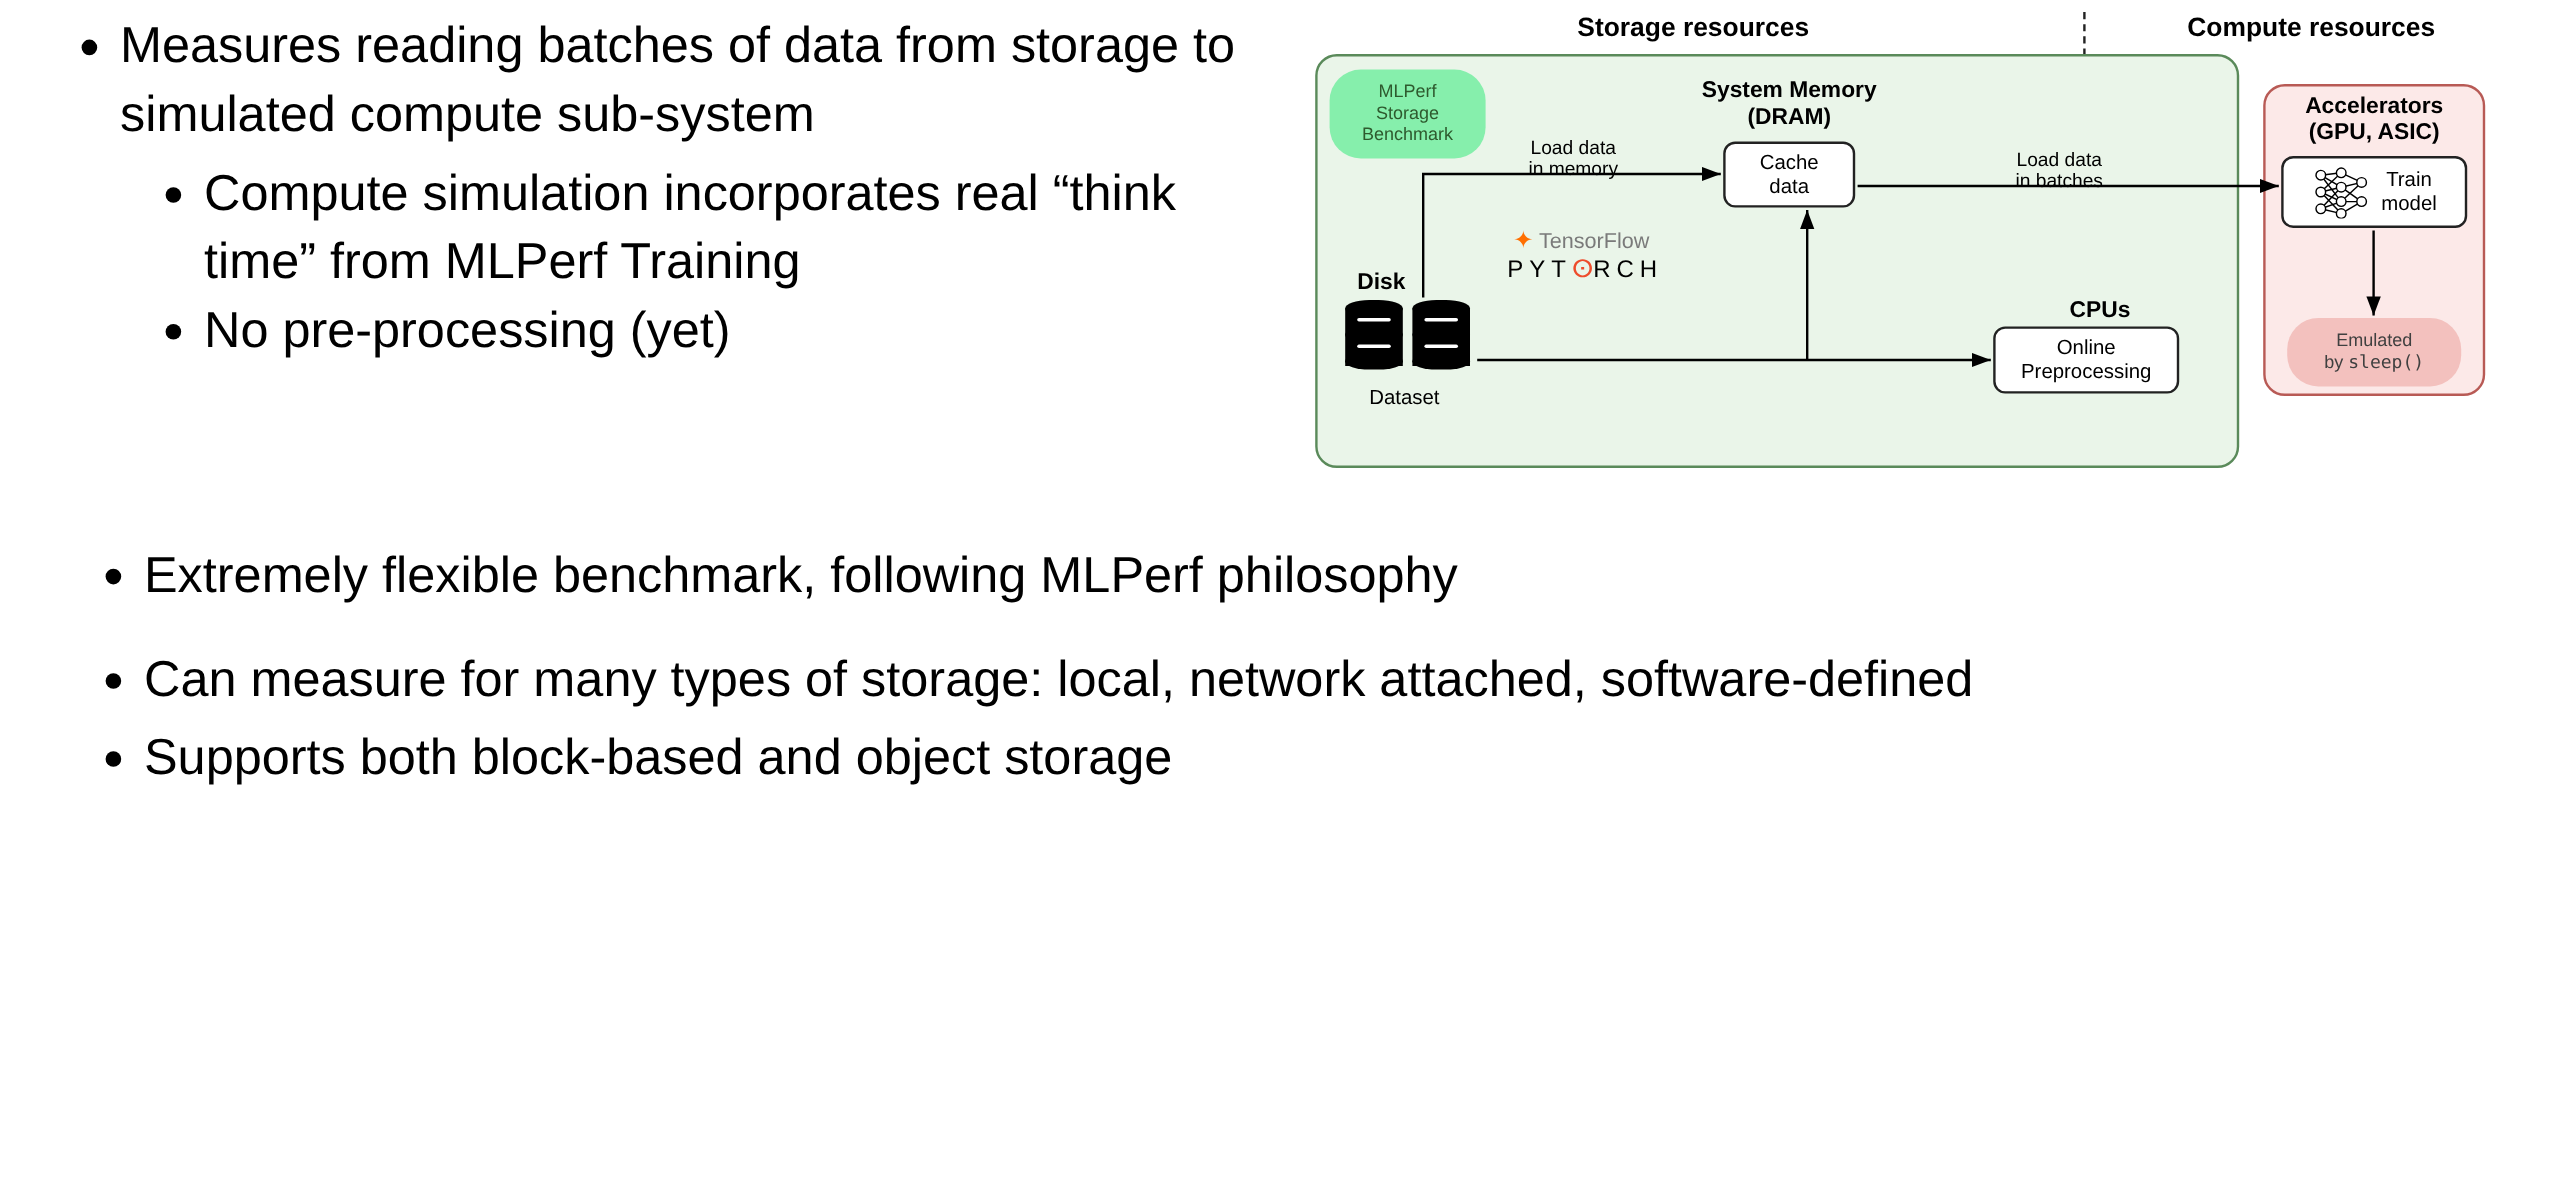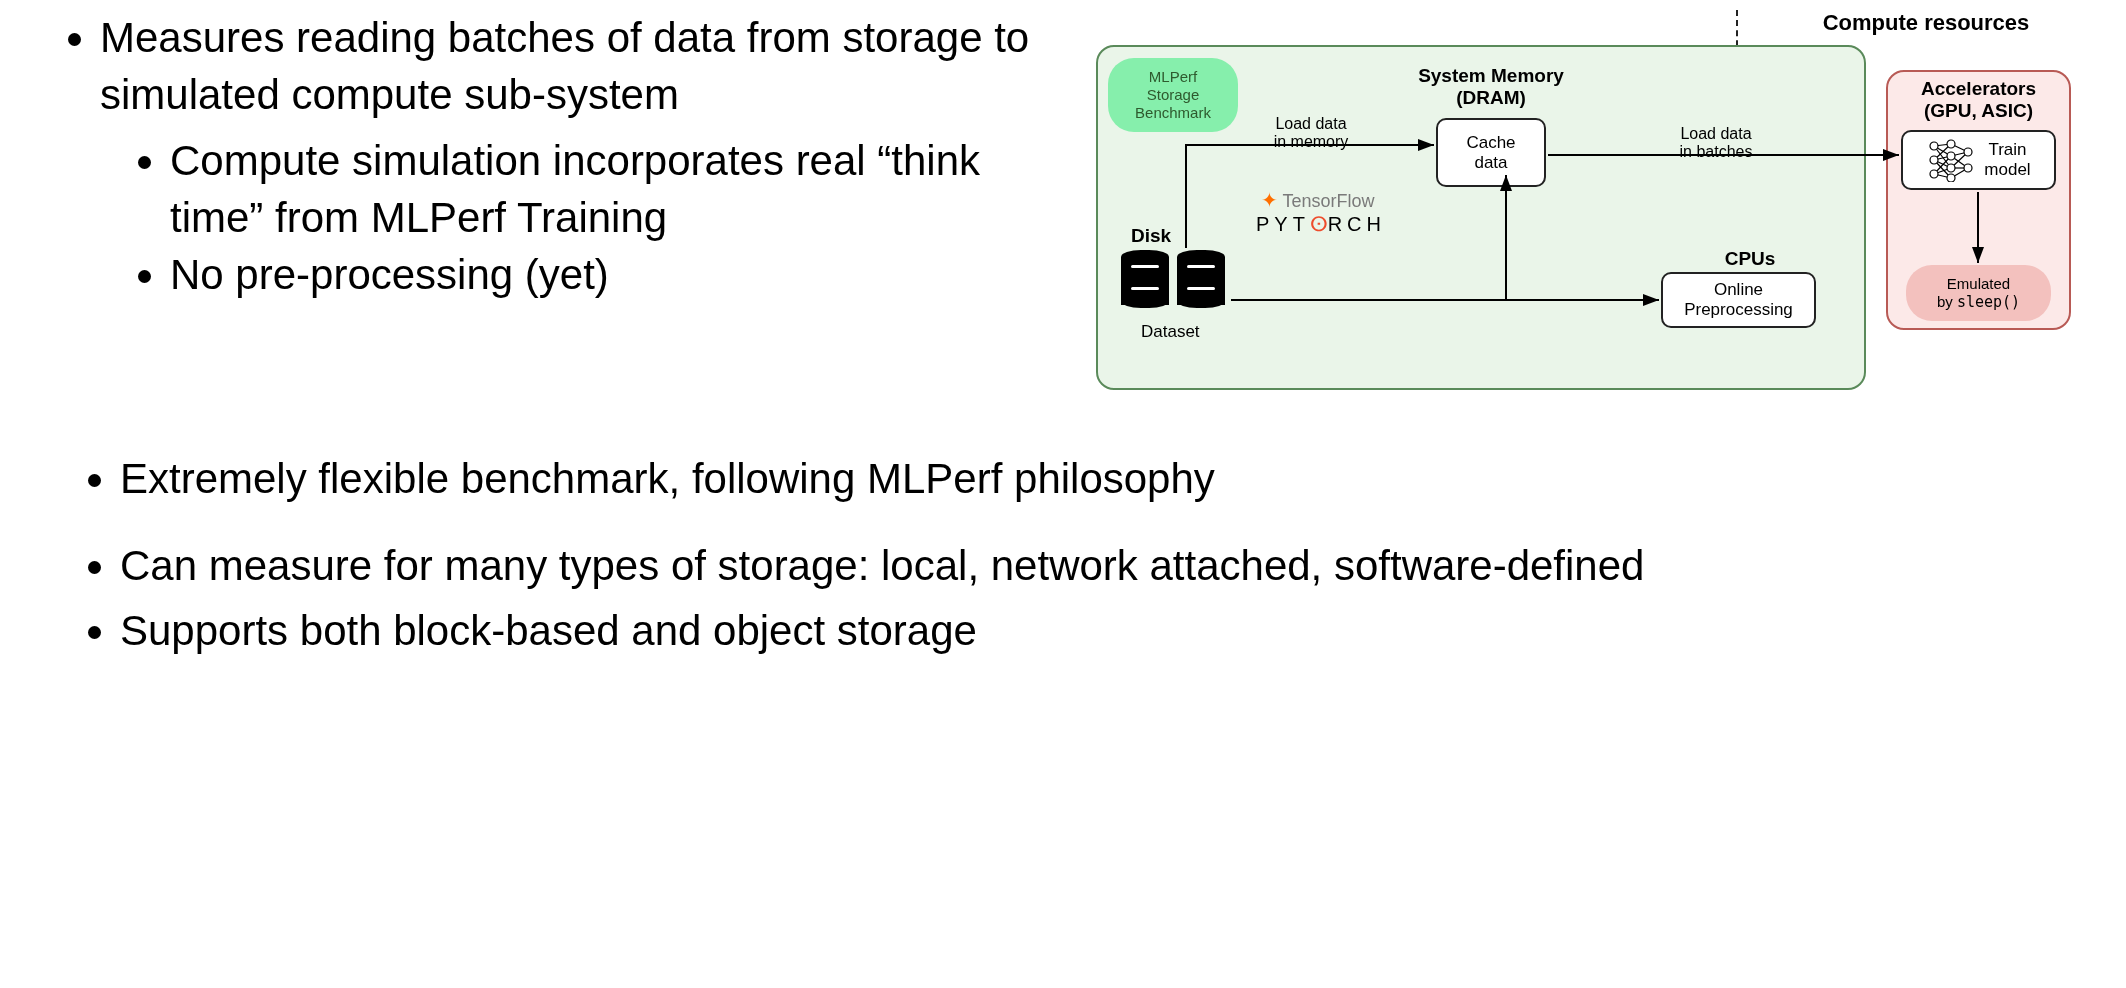--- a/index.html
+++ b/index.html
@@ -24,21 +24,21 @@
   .zone-header.compute { left: 680px; width: 320px; }
 
   .divider { position: absolute; left: 650px; top: 0; height: 380px; border-left: 2px dashed #222; }
 
   .panel { position: absolute; border-radius: 18px; border: 2px solid; }
   .panel.green { left: 10px; top: 35px; width: 770px; height: 345px; background: #eaf5e9; border-color: #5a8a5a; }
   .panel.red { left: 800px; top: 60px; width: 185px; height: 260px; background: #fce9e8; border-color: #b85a55; }
 
   .badge { position: absolute; border-radius: 26px; text-align: center; padding: 10px 14px; font-size: 15px; line-height: 1.2; }
   .badge.green { background: #86efac; color: #2e5a2e; left: 22px; top: 48px; width: 130px; }
-  .badge.red { background: #f3c1be; color: #000000; left: 820px; top: 255px; width: 145px; font-family: inherit; }
+  .badge.red { background: #f3c1be; color: #404040; left: 820px; top: 255px; width: 145px; font-family: inherit; }
   .badge.red .mono { font-family: "Menlo", "Consolas", monospace; }
 
   .section-label { position: absolute; font-weight: 700; font-size: 19px; text-align: center; }
 
   .node { position: absolute; background: #fff; border: 2px solid #222; border-radius: 10px; font-size: 17px; display: flex; align-items: center; justify-content: center; text-align: center; padding: 4px; }
 
   .edge-label { position: absolute; font-size: 16px; text-align: center; line-height: 1.1; }
 
   
   .disks { position: absolute; display: flex; gap: 8px; }
@@ -79,33 +79,34 @@
           <ul>
             <li>Compute simulation incorporates real “think time” from MLPerf Training</li>
             <li>No pre-processing (yet)</li>
           </ul>
         </li>
       </ul>
     </div>
 
     <div class="col-diagram">
       <div class="diagram">
+        <div class="zone-header storage">Storage resources</div>
         <div class="zone-header compute">Compute resources</div>
         <div class="divider"></div>
 
         <div class="panel green"></div>
         <div class="panel red"></div>
 
         <div class="badge green">MLPerf Storage Benchmark</div>
 
         <div class="section-label" style="left:315px; top:55px; width:180px;">
           <span>System Memory</span><br>
           <span>(DRAM)</span>
         </div>
-        <div class="node" style="left:350px; top:108px; width:110px; height:69px; flex-direction:column;">
+        <div class="node" style="left:350px; top:108px; width:110px; height:55px; flex-direction:column;">
           <span>Cache</span>
           <span>data</span>
         </div>
 
         <div class="section-label" style="left:810px; top:68px; width:165px;">
           <span>Accelerators</span><br>
           <span>(GPU, ASIC)</span>
         </div>
         <div class="node" style="left:815px; top:120px; width:155px; height:60px; gap:8px;">
           <div class="nn">

